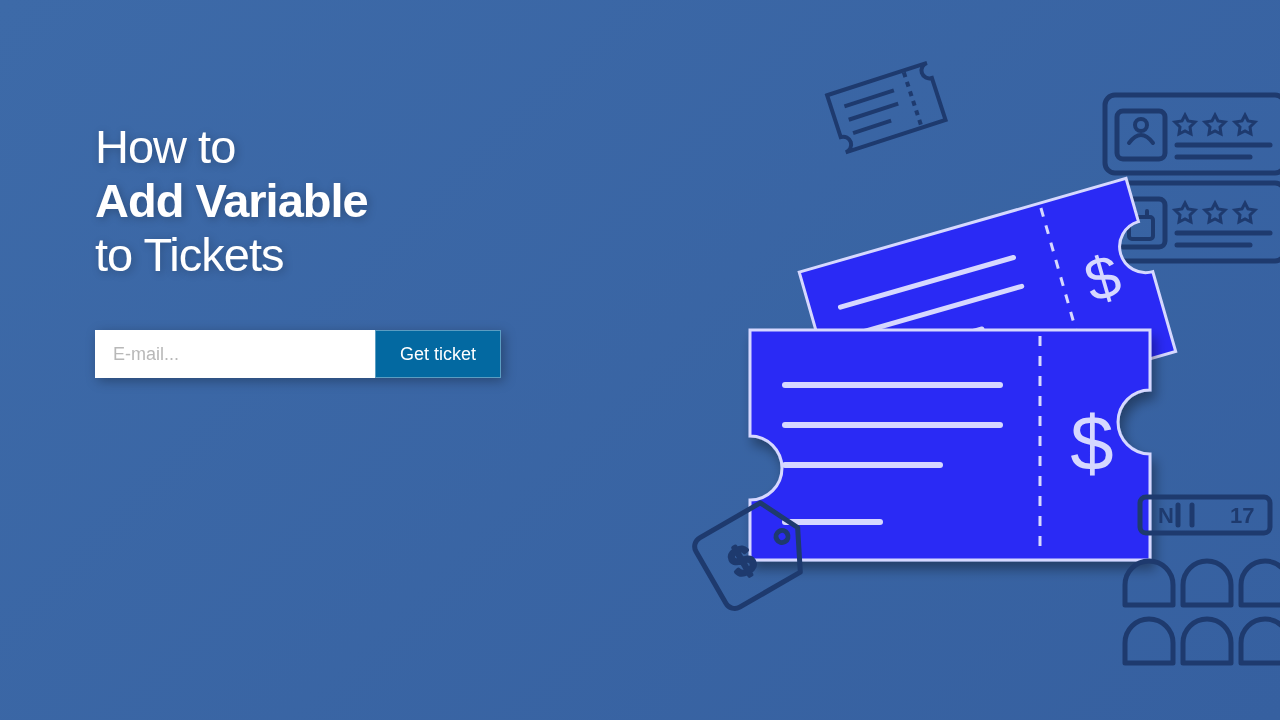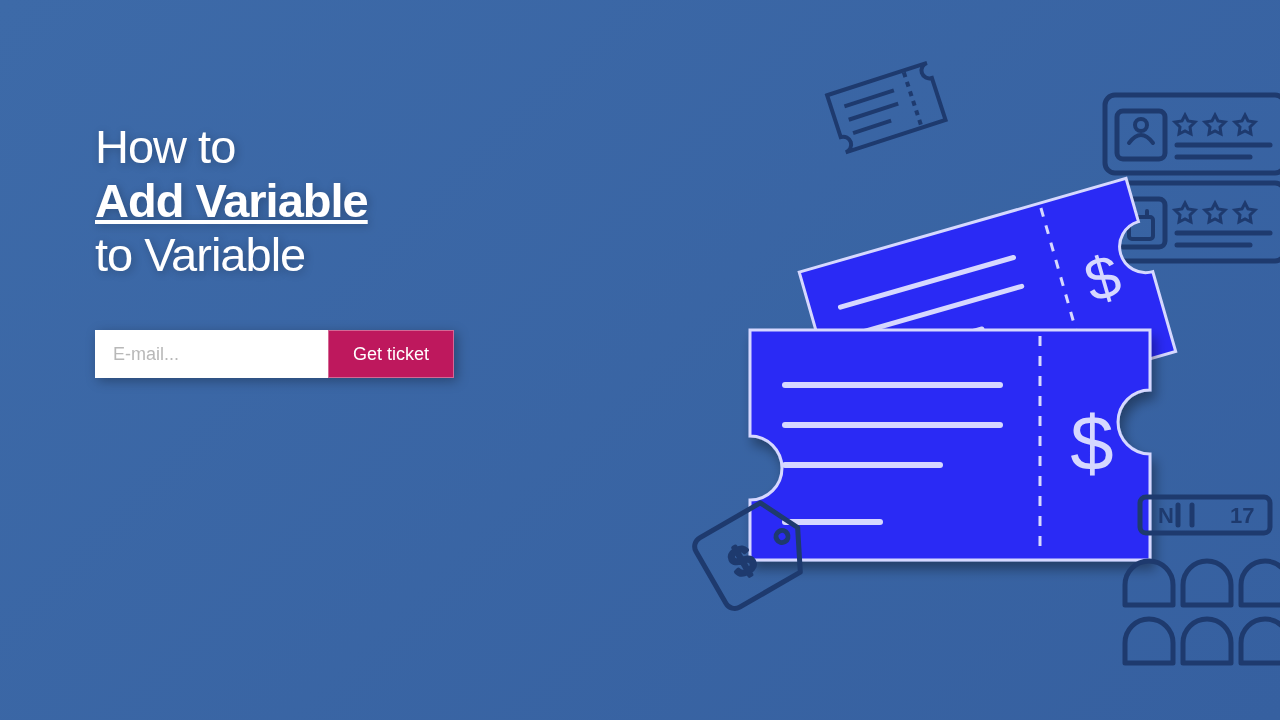--- a/index.html
+++ b/index.html
@@ -20,43 +20,43 @@
 
 .heading {
   color: #fff;
   font-size: 47px;
   line-height: 1.15;
   text-shadow: 2px 2px 8px rgba(0,0,0,0.25);
   font-weight: 300;
   letter-spacing: -1px;
 }
 .heading .line { display: block; }
-.heading .bold { font-weight: 700; text-decoration: underline; }
+.heading .bold { font-weight: 700; }
 
 .form-row {
   margin-top: 48px;
   display: flex;
   align-items: stretch;
   height: 48px;
   filter: drop-shadow(3px 3px 6px rgba(0,0,0,0.3));
 }
 
 .email-input {
-  width: 233px;
+  width: 280px;
   background: #fff;
   border: none;
   padding: 0 18px;
   font-size: 18px;
   color: #333;
   outline: none;
 }
 .email-input::placeholder { color: #b8b8b8; }
 
 .get-ticket-btn {
-  background: #be185d;
+  background: #0369a1;
   border: 1px solid rgba(255,255,255,0.35);
   color: #fff;
   padding: 0 24px;
   font-size: 18px;
   font-weight: 300;
   cursor: pointer;
 }
 
 .illustration {
   position: absolute;
@@ -68,21 +68,21 @@
 .illustration svg { position: absolute; }
 
 </style>
 </head>
 <body>
 
 <div class="content">
   <h1 class="heading">
     <span class="line">How to</span>
     <span class="line bold">Add Variable</span>
-    <span class="line">to Variable</span>
+    <span class="line">to Tickets</span>
   </h1>
 
   <div class="form-row">
     <input class="email-input" type="text" placeholder="E-mail..." style="">
     <button class="get-ticket-btn">Get ticket</button>
   </div>
 </div>
 
 <div class="illustration">
 

